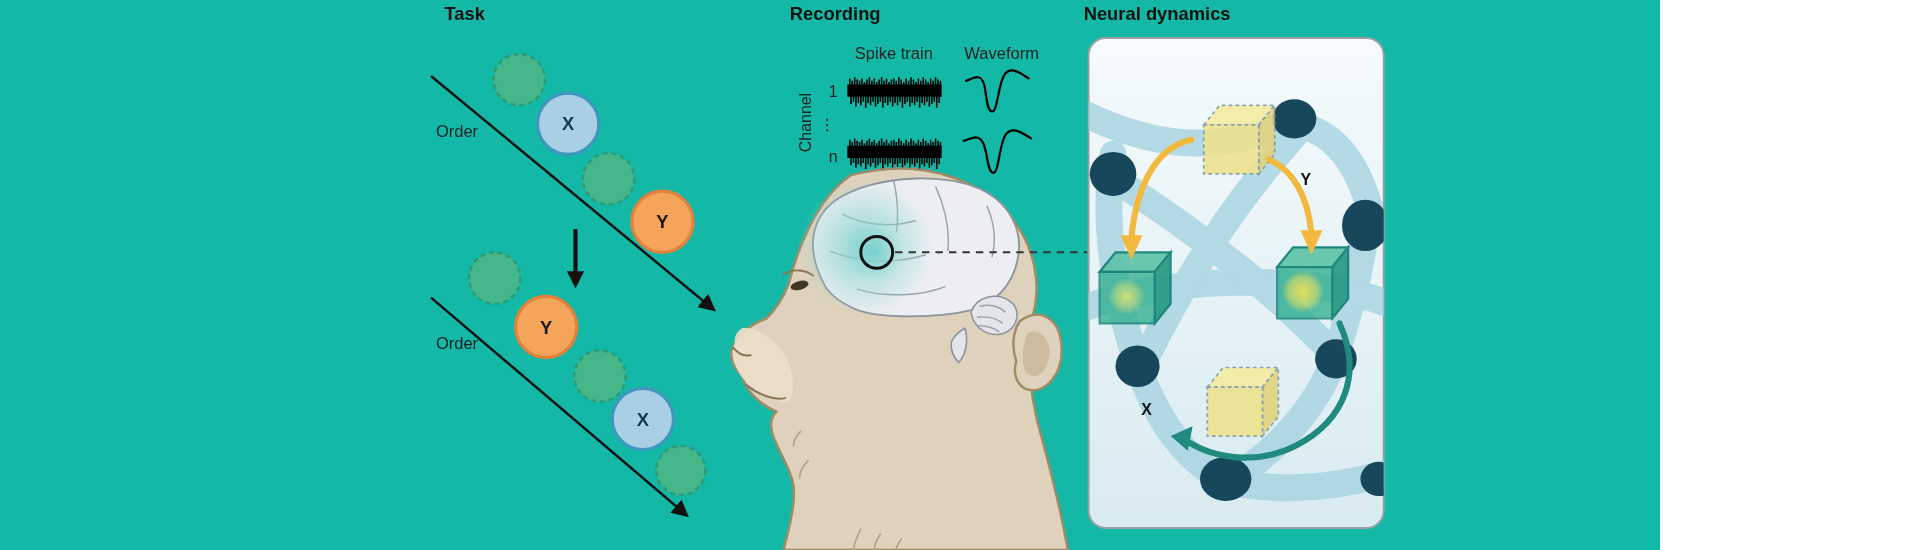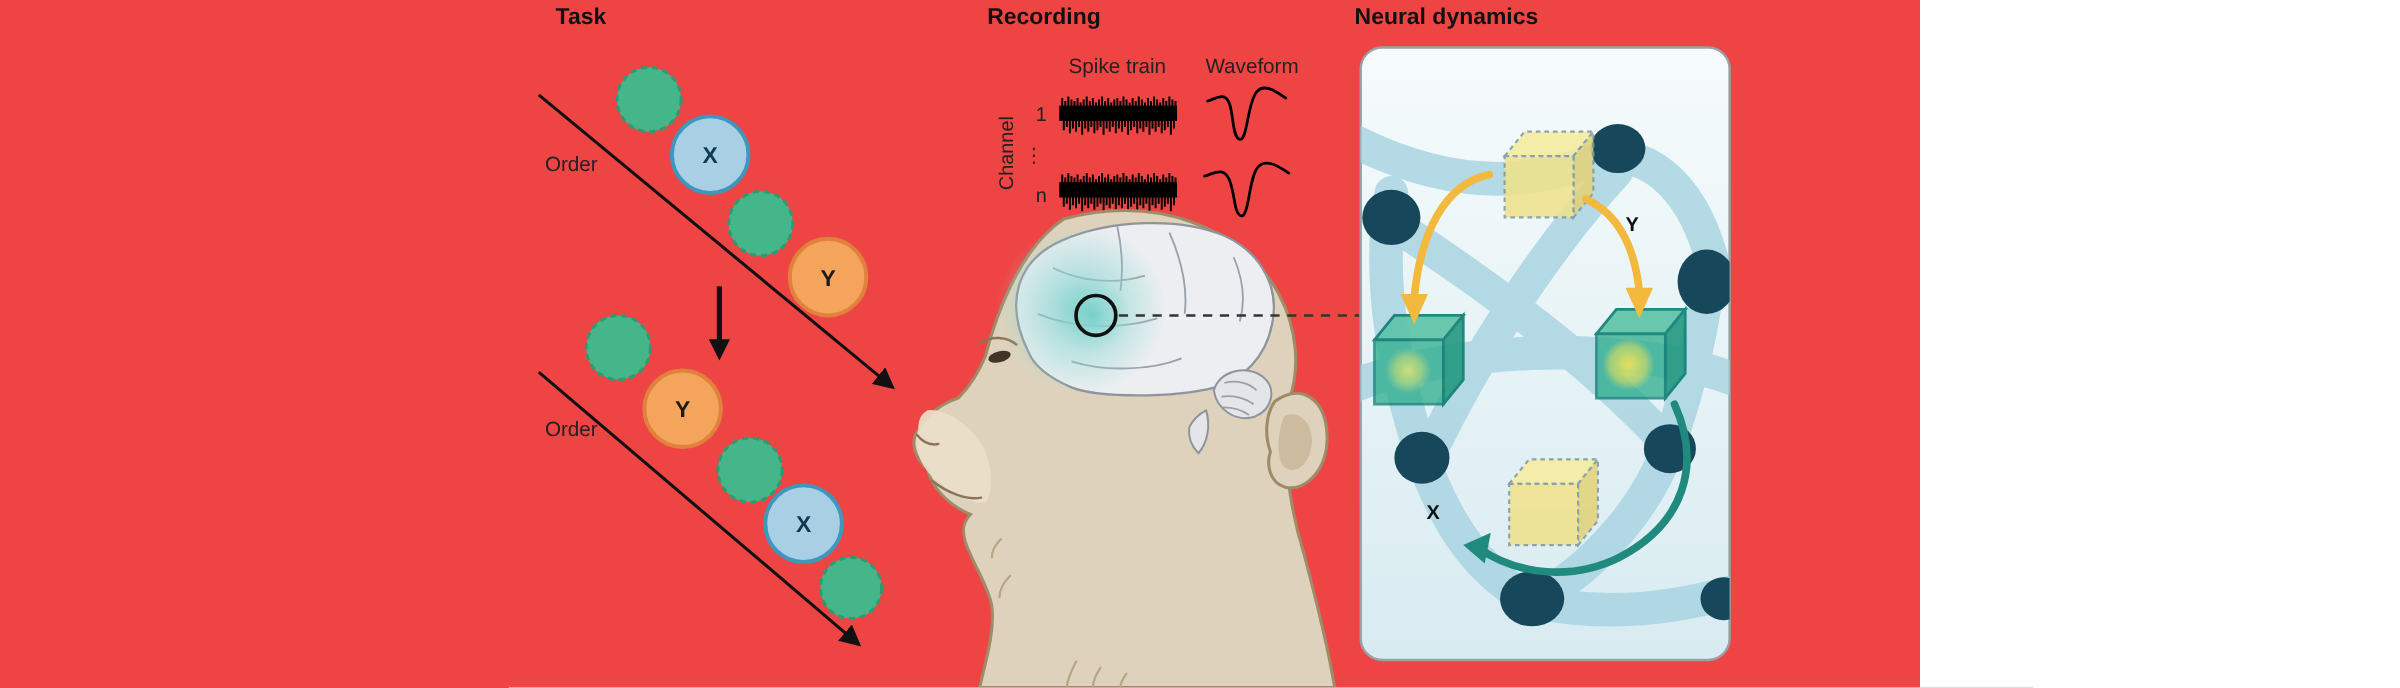--- a/index.html
+++ b/index.html
@@ -1,16 +1,16 @@
 <!DOCTYPE html>
 <html><head>
 <meta charset="utf-8">
 <style>
   html,body{margin:0;padding:0;background:#ffffff;}
-  .stage{position:relative;width:1536px;height:550px;background:#ef4444;overflow:hidden;}
+  .stage{position:relative;width:1660px;height:550px;background:#14b8a6;overflow:hidden;}
   svg{position:absolute;inset:0;display:block;}
   text{font-family:"Liberation Sans","DejaVu Sans",sans-serif;}
   .t-title{font-size:15px;font-weight:700;fill:#111;}
   .t-label{font-size:13.5px;fill:#222;}
   .t-axis{font-size:13px;fill:#222;}
   .t-circ{font-size:15px;font-weight:700;}
   .t-cube{font-size:13px;font-weight:700;fill:#111;}
   .ln{stroke:#111;stroke-width:2;fill:none;}
   .ln-thick{stroke-width:3.4;}
   .dash-circ{stroke:#2e9a74;stroke-width:2;stroke-dasharray:4 3.2;}

